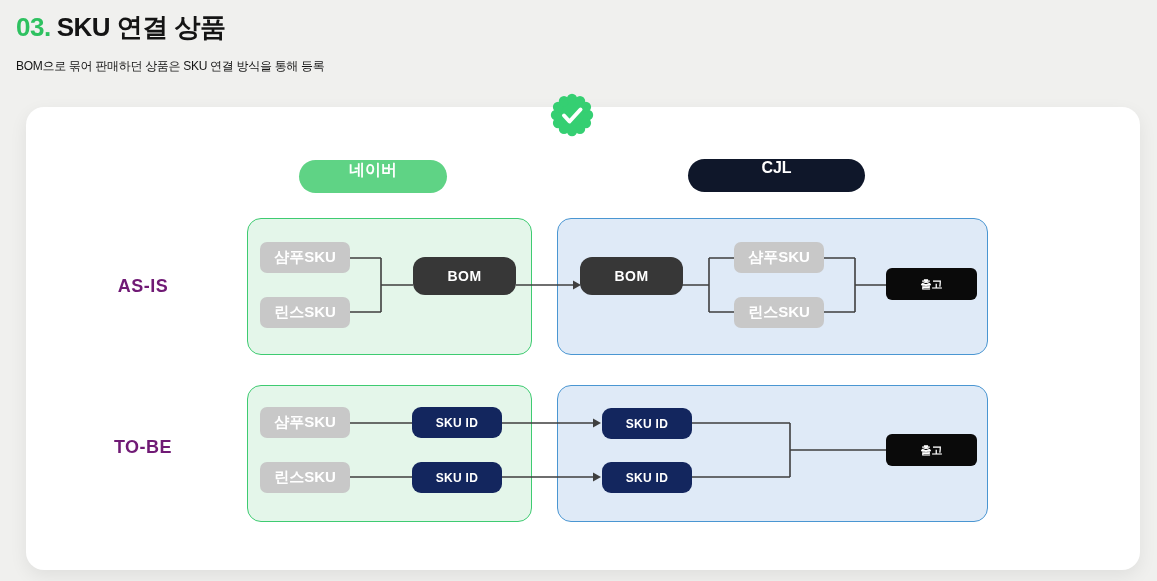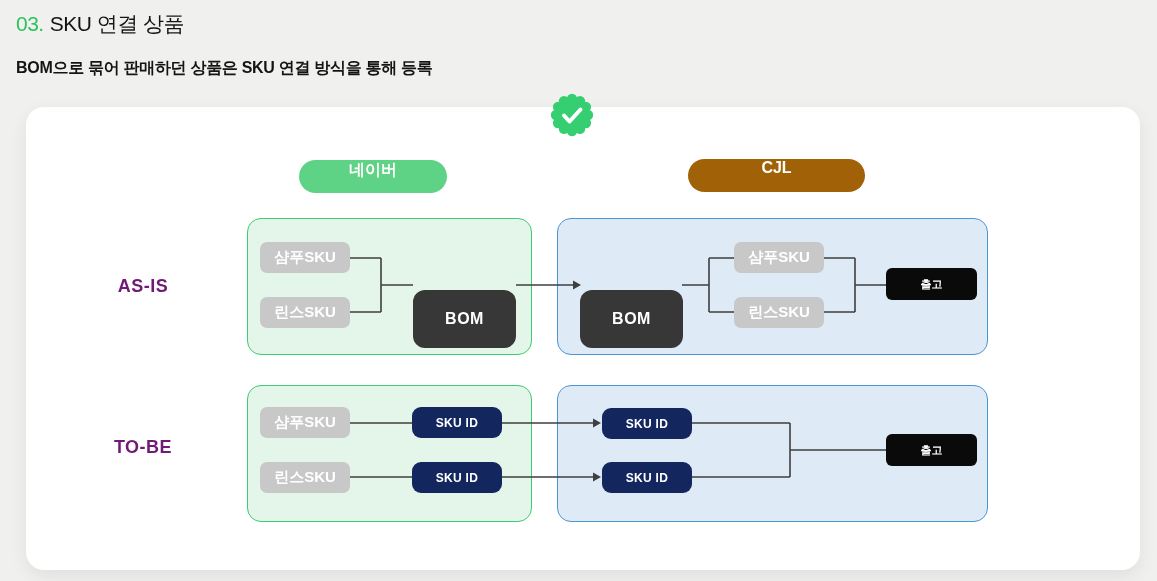--- a/index.html
+++ b/index.html
@@ -7,48 +7,48 @@
     width:1157px;height:581px;
     background:#f0f0ee;
     font-family:"Liberation Sans","DejaVu Sans",sans-serif;
     overflow:hidden;
   }
   .stage{position:relative;width:1157px;height:581px;}
 
   
   .title{
     position:absolute;left:16px;top:10px;
-    font-size:21px;font-weight:400;color:#141414;
+    font-size:26px;font-weight:700;color:#141414;
     letter-spacing:-0.5px;white-space:nowrap;
   }
   .title .num{color:#2ec160;margin-right:6px;}
   .subtitle{
     position:absolute;left:16px;top:58px;
-    font-size:16px;font-weight:700;color:#141414;
+    font-size:12px;font-weight:400;color:#141414;
     letter-spacing:-0.3px;white-space:nowrap;
   }
 
   
   .card{
     position:absolute;left:26px;top:107px;width:1114px;height:463px;
     background:#ffffff;border-radius:18px;
     box-shadow:0 6px 18px rgba(0,0,0,0.07);
   }
   .badge{
     position:absolute;left:550px;top:93px;width:44px;height:44px;
   }
 
   
   .pill{
     position:absolute;height:33px;border-radius:17px;
     display:flex;align-items:flex-start;justify-content:center;
     color:#ffffff;font-weight:800;font-size:16px;letter-spacing:0px;
   }
   .pill.naver{left:299px;top:160px;width:148px;background:#5fd385;}
-  .pill.cjl{left:688px;top:159px;width:177px;background:#a16207;}
+  .pill.cjl{left:688px;top:159px;width:177px;background:#0f172a;}
 
   
   .row-label{
     position:absolute;width:104px;text-align:center;
     font-size:18px;font-weight:800;color:#701a75;letter-spacing:0.5px;
   }
   .row-label.asis{left:91px;top:276px;}
   .row-label.tobe{left:91px;top:437px;}
 
   
@@ -59,21 +59,21 @@
   .panel.asis-cjl{left:557px;top:218px;width:431px;height:137px;}
   .panel.tobe-naver{left:247px;top:385px;width:285px;height:137px;}
   .panel.tobe-cjl{left:557px;top:385px;width:431px;height:137px;}
 
   
   .node{
     position:absolute;display:flex;align-items:center;justify-content:center;
     color:#ffffff;font-weight:800;white-space:nowrap;z-index:3;
   }
   .node.gray{background:#c8c8c8;border-radius:7px;font-size:15px;width:90px;height:31px;}
-  .node.dark{background:#373737;border-radius:12px;font-size:16px;width:103px;height:58px;letter-spacing:0.5px;margin-top:33px;}
+  .node.dark{background:#373737;border-radius:12px;font-size:14px;width:103px;height:38px;letter-spacing:0.5px;}
   .node.navy{background:#13265e;border-radius:9px;font-size:12px;width:90px;height:31px;letter-spacing:0.3px;}
   .node.black{background:#0a0a0a;border-radius:6px;font-size:11px;width:91px;height:32px;}
 
   
   .n-a-sku1{left:260px;top:242px;}
   .n-a-sku2{left:260px;top:297px;}
   .n-a-bom {left:413px;top:257px;}
   
   .c-a-bom {left:580px;top:257px;}
   .c-a-sku1{left:734px;top:242px;}

